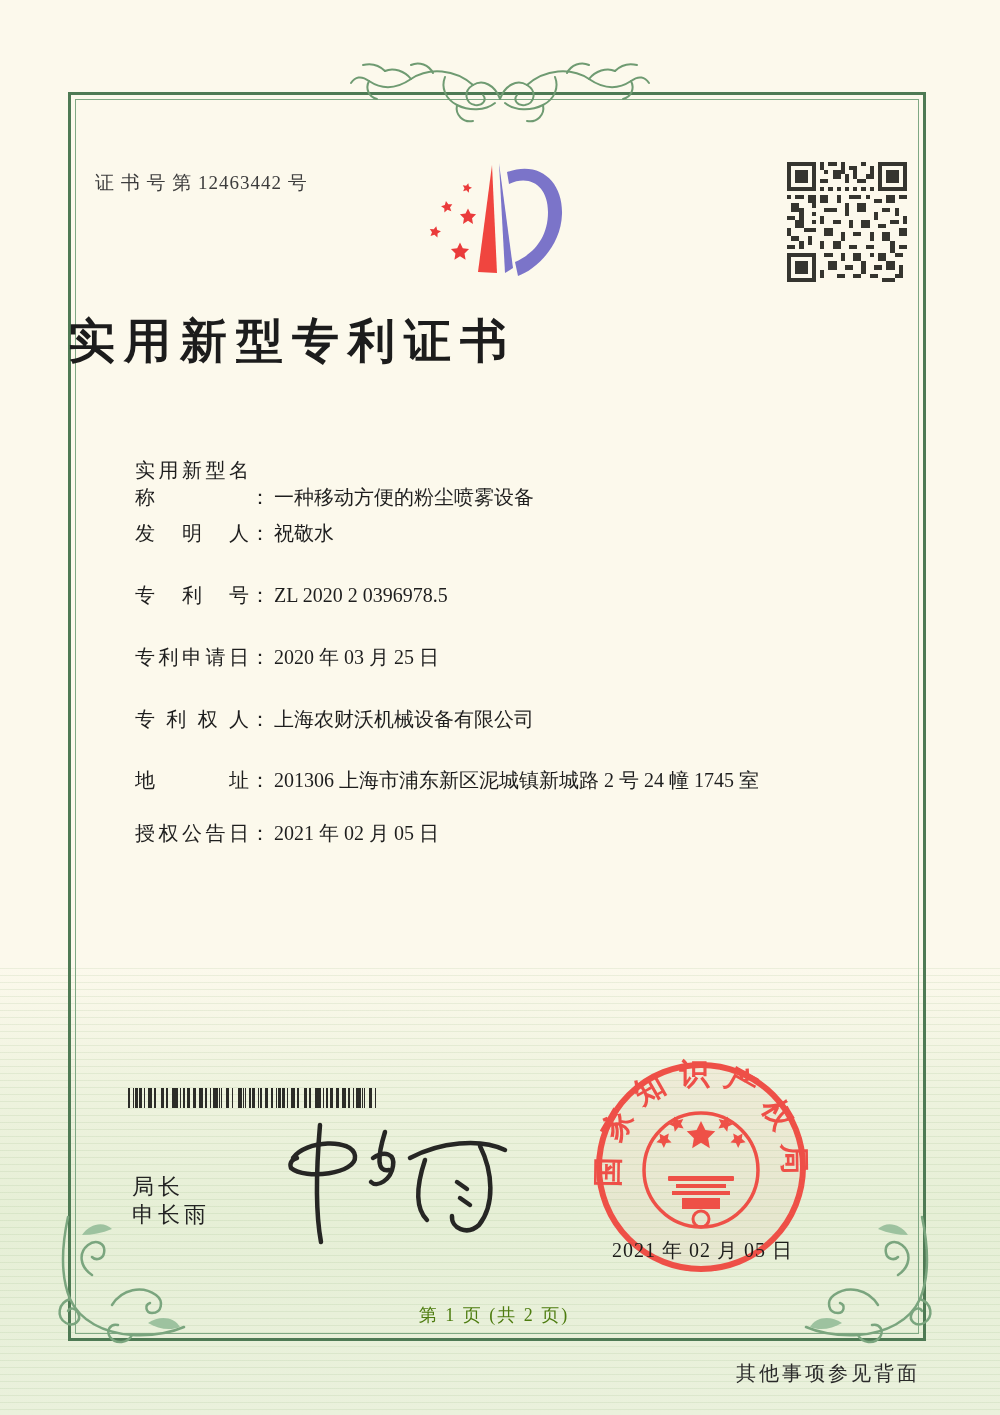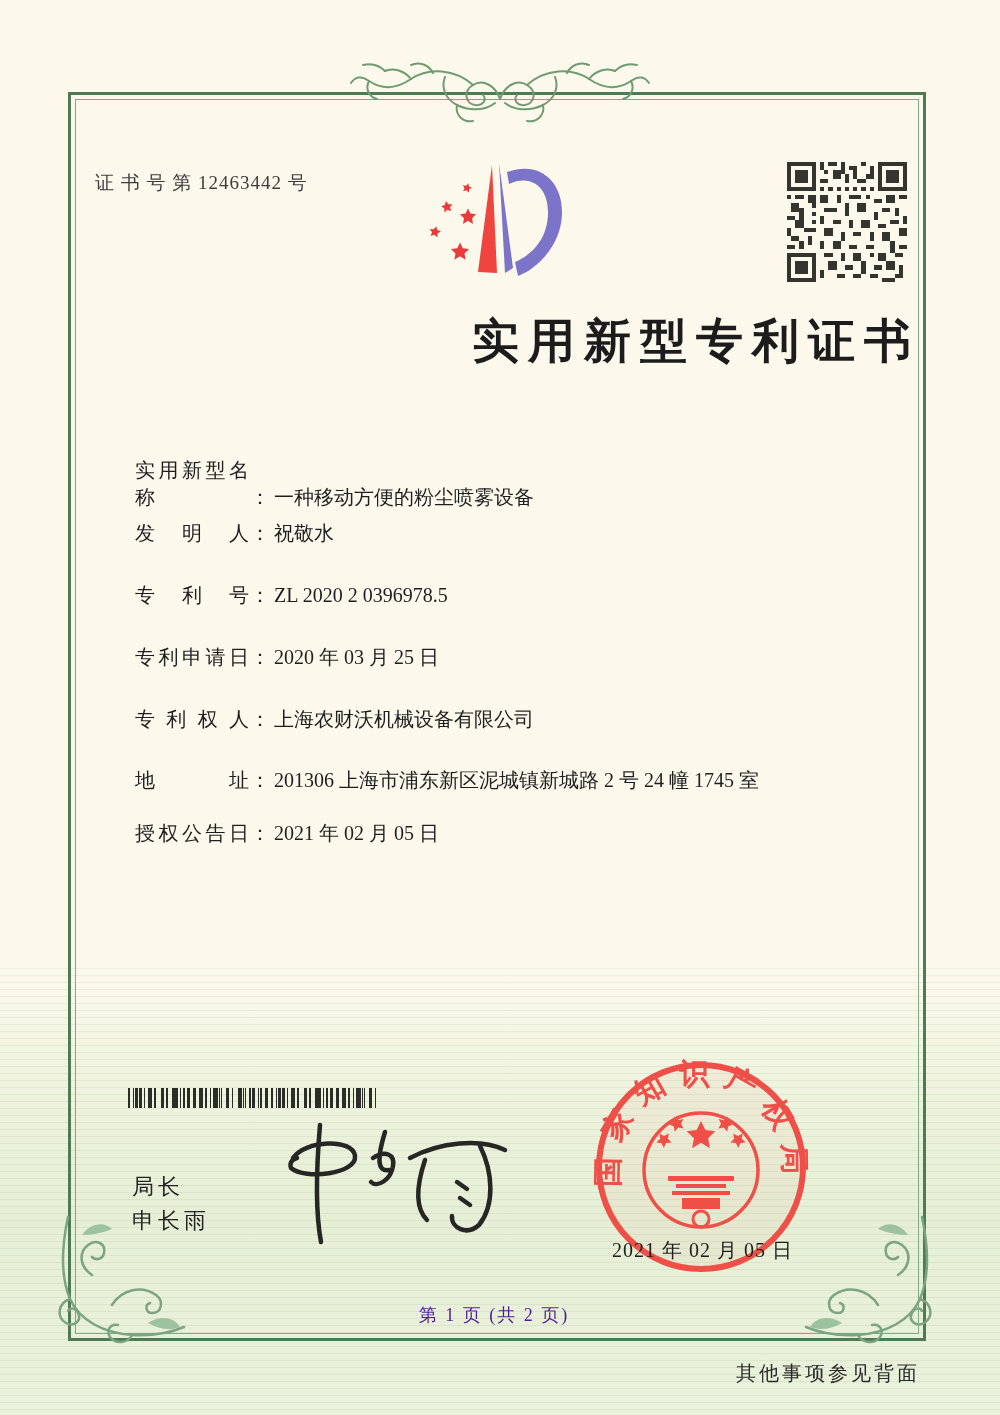--- a/index.html
+++ b/index.html
@@ -25,21 +25,21 @@
     border:3px solid #4e7a54;
   }
   .frame::after{
     content:"";position:absolute;inset:4px;
     border:1px solid #7fa884;
   }
 
   .cert-no{left:95px;top:170px;font-size:19px;letter-spacing:1px;color:#3c3c3c;}
 
   .title{
-    left:68px;width:852px;top:310px;text-align:right;
+    left:68px;width:852px;top:310px;text-align:left;
     font-size:47px;font-weight:bold;letter-spacing:9px;color:#1c1c1c;
   }
 
   .field{left:125px;width:760px;font-size:20px;color:#1e1e1e;white-space:pre-wrap;}
   .flabel{display:inline-block;width:114px;text-align:justify;text-align-last:justify;vertical-align:bottom;}
   .fcolon{display:inline-block;margin:0 4px 0 1px;}
   .fvalue{white-space:pre-wrap;}
   .field-secondary{position:absolute;left:368px;top:0;white-space:nowrap;}
 
   .body-text{
@@ -51,21 +51,21 @@
   .barcode{
     left:128px;top:1088px;width:250px;height:20px;
     background-image:
       repeating-linear-gradient(90deg,#2c2c28 0 2px,rgba(0,0,0,0) 2px 5px,#2c2c28 5px 6px,rgba(0,0,0,0) 6px 11px),
       repeating-linear-gradient(90deg,#2c2c28 0 1px,rgba(0,0,0,0) 1px 7px,#2c2c28 7px 10px,rgba(0,0,0,0) 10px 13px);
   }
 
   .signer{left:132px;font-size:22px;letter-spacing:4px;color:#242424;}
   .seal-date{left:612px;top:1237px;font-size:20px;letter-spacing:1px;color:#1d1d1b;z-index:5;}
 
-  .page-indicator{left:68px;width:852px;top:1303px;text-align:center;font-size:18px;letter-spacing:2px;color:#4c1d95;}
+  .page-indicator{left:68px;width:852px;top:1303px;text-align:center;font-size:18px;letter-spacing:2px;color:#4d7c0f;}
   .back-note{left:68px;width:852px;top:1360px;text-align:right;font-size:20px;letter-spacing:3px;color:#2a2a2a;}
 
   svg{display:block;}
 </style>
 </head>
 <body>
 
 <div class="abs green-zone"></div>
 
 <div class="abs frame"></div>
@@ -177,21 +177,21 @@
 <div class="abs field" style="top:797px;">
   <span class="flabel">授权公告日</span><span class="fcolon">：</span><span class="fvalue">2021 年 02 月 05 日</span>
 </div>
 
 <div class="abs body-text">
 </div>
 
 <div class="abs barcode"></div>
 
 <div class="abs signer" style="top:1160px;margin-top:12px;">局长</div>
-<div class="abs signer" style="top:1200px;margin-top:6px;">申长雨</div>
+<div class="abs signer" style="top:1200px;">申长雨</div>
 
 <div class="abs" style="left:265px;top:1110px;">
   <svg width="250" height="140" viewBox="0 0 250 140">
     <g stroke="#262624" fill="none" stroke-width="4.5" stroke-linecap="round">
       <path d="M55,15 C52,50 50,100 56,132"></path>
       <path d="M28,48 C40,30 88,28 90,46 C92,64 40,70 26,58 C24,52 28,49 32,48"></path>
       <path d="M120,22 C112,48 112,62 124,60"></path>
       <path d="M108,48 C120,40 130,44 128,56 C126,70 112,78 106,72"></path>
       <path d="M145,48 C175,32 215,28 240,40"></path>
       <path d="M160,50 C150,80 152,100 162,110"></path>

